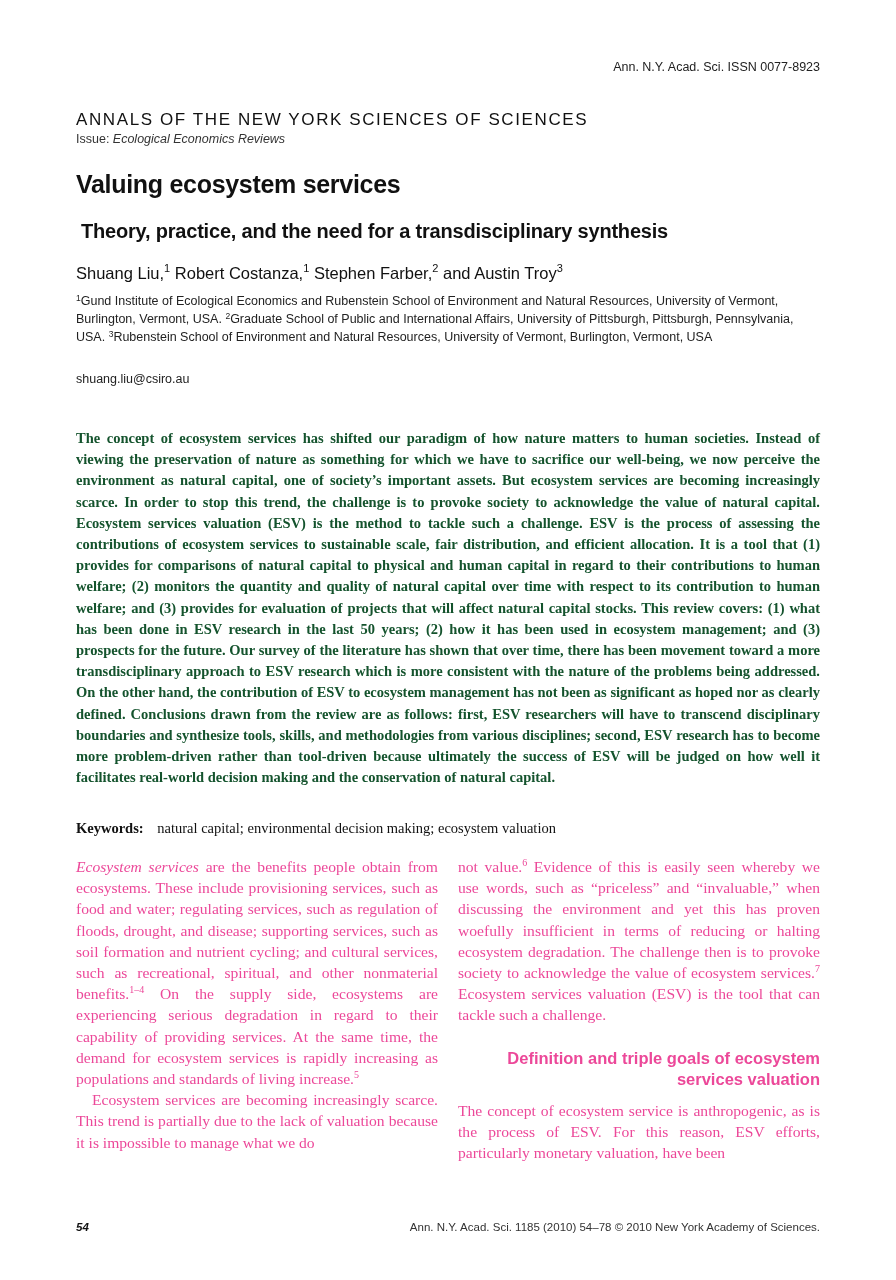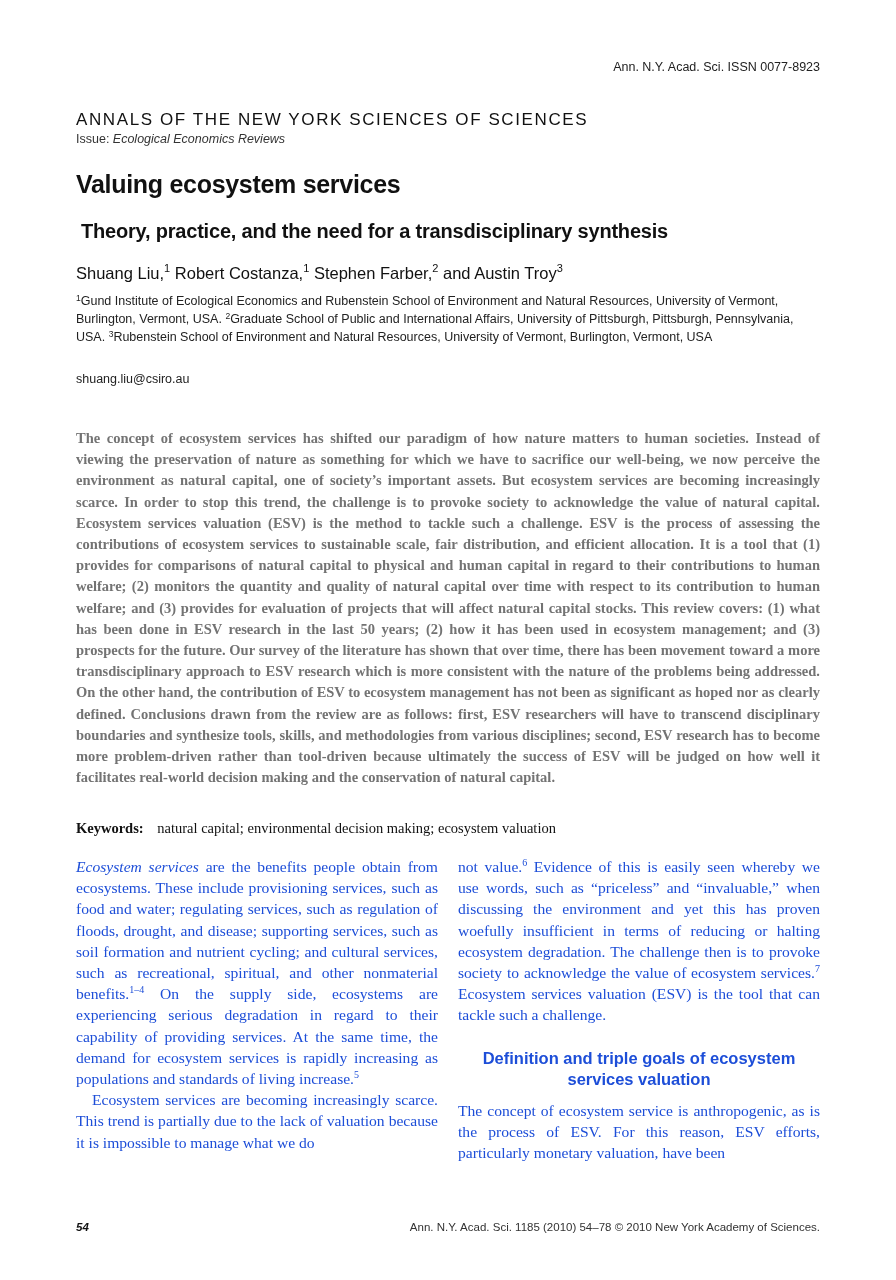--- a/index.html
+++ b/index.html
@@ -16,33 +16,33 @@
   .title { position: absolute; left: 76px; top: 170px; font-size: 25px; font-weight: bold; margin: 0; letter-spacing: -0.3px; }
   .subtitle { position: absolute; left: 76px; top: 215px; font-size: 20px; font-weight: bold; margin: 5px; letter-spacing: -0.2px; }
 
   .authors { position: absolute; left: 76px; top: 264px; font-size: 16.5px; color: #111; }
   .authors sup { font-size: 11px; vertical-align: 7px; line-height: 0; }
 
   .affil { position: absolute; left: 76px; top: 292px; width: 746px; font-size: 12.5px; line-height: 18px; color: #222; }
   .affil sup { font-size: 8.5px; vertical-align: 4px; line-height: 0; }
   .address { position: absolute; left: 76px; top: 370px; width: 746px; font-size: 12.5px; line-height: 18px; color: #222; }
 
-  .abstract { position: absolute; left: 76px; top: 428px; width: 744px; font-size: 14.5px; line-height: 21.2px; font-weight: bold; text-align: justify; margin: 0; color: #737373; }
+  .abstract { position: absolute; left: 76px; top: 428px; width: 744px; font-size: 14.5px; line-height: 21.2px; font-weight: bold; text-align: justify; margin: 0; color: #14532d; }
 
   .keywords { position: absolute; left: 76px; top: 820px; font-size: 14.5px; color: #111; }
   .keywords .kw-label { font-weight: bold; margin-right: 10px; }
 
-  .col { position: absolute; top: 856px; width: 362px; font-size: 15.6px; line-height: 21.2px; text-align: justify; color: #1d4ed8; }
+  .col { position: absolute; top: 856px; width: 362px; font-size: 15.6px; line-height: 21.2px; text-align: justify; color: #ec4899; }
   .col-left { left: 76px; }
   .col-right { left: 458px; }
   .col p { margin: 0; }
   .col p.indent { text-indent: 16px; }
   .col sup { font-size: 10px; vertical-align: 6px; line-height: 0; }
   .col i { font-style: italic; }
-  .section-heading { font-size: 16.5px; font-weight: bold; line-height: 21px; margin: 22px 0 10px 0; text-align: center; }
+  .section-heading { font-size: 16.5px; font-weight: bold; line-height: 21px; margin: 22px 0 10px 0; text-align: right; }
 
   .footer-page { position: absolute; left: 76px; top: 1221px; font-size: 11.5px; font-weight: bold; font-style: italic; }
   .footer-cite { position: absolute; right: 76px; top: 1221px; font-size: 11.5px; color: #333; }
 </style>
 </head>
 <body>
 
 <div class="running-head sans">Ann. N.Y. Acad. Sci. ISSN 0077-8923</div>
 
 <div class="journal sans">ANNALS OF THE NEW YORK SCIENCES OF SCIENCES</div>

